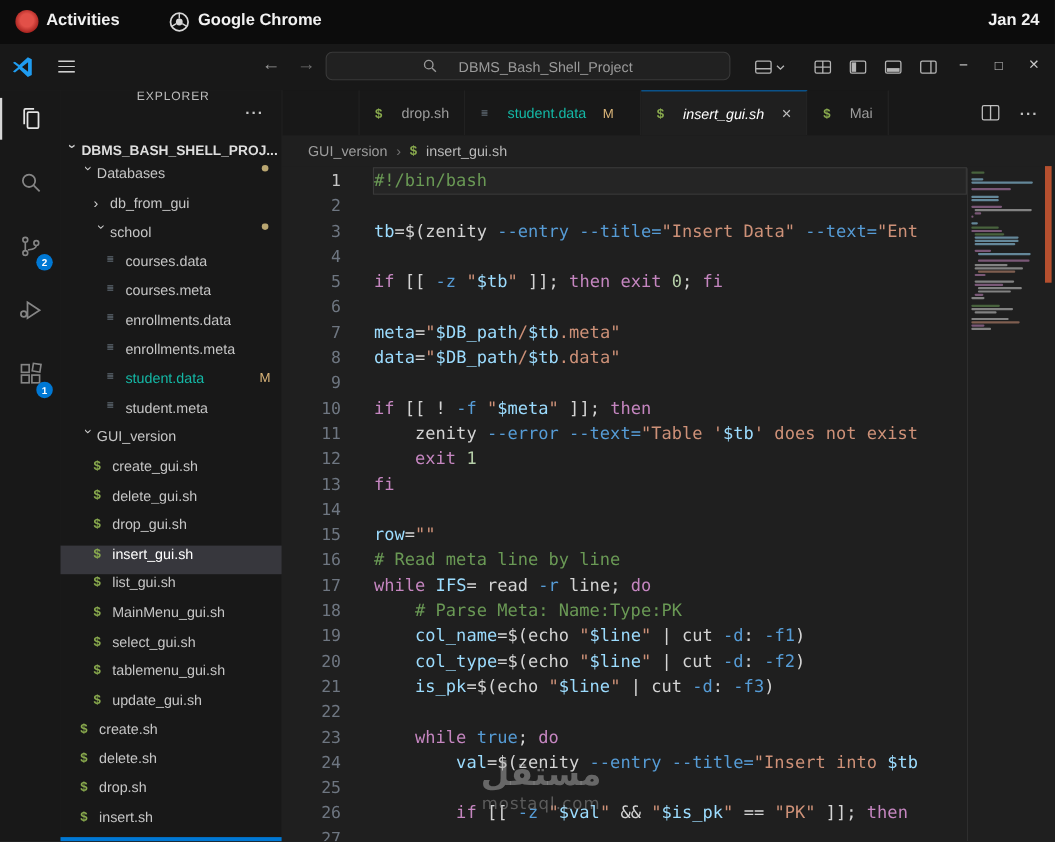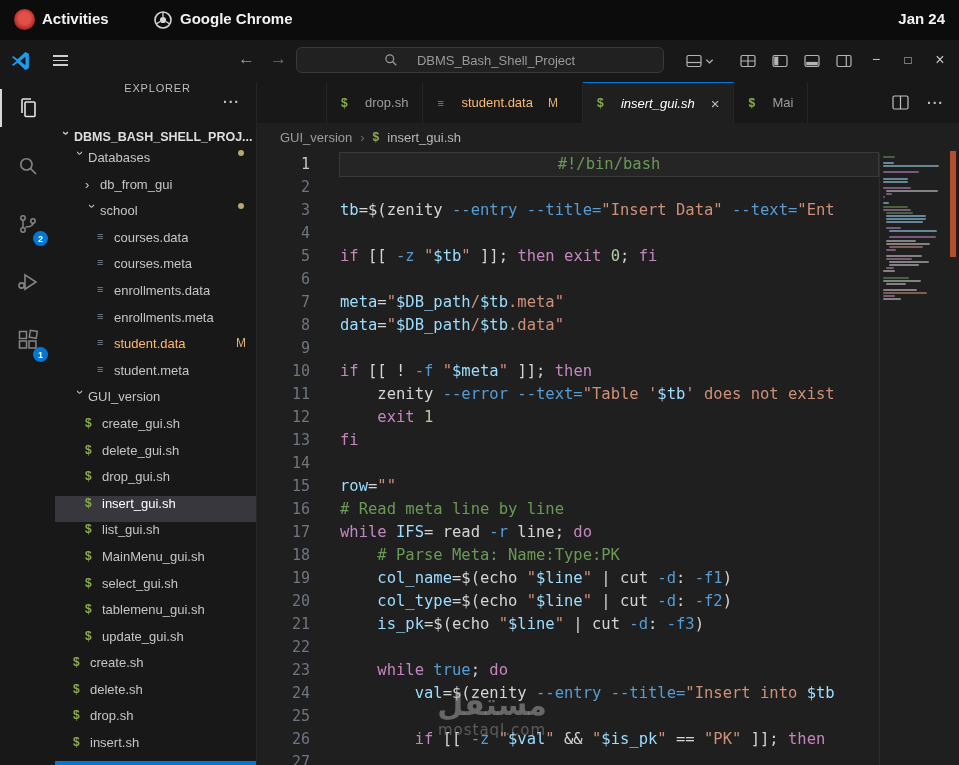--- a/index.html
+++ b/index.html
@@ -55,21 +55,21 @@
            font-size:12.5px;color:#dedede;white-space:nowrap;overflow:hidden;}
   .trow{height:26.6px;display:flex;align-items:flex-start;font-size:13px;white-space:nowrap;
         overflow:hidden;cursor:default;box-sizing:border-box;}
   .trow.selected{background:#37373d;color:#ffffff;}
   .twisty{display:inline-block;width:15px;color:#cccccc;font-size:13px;flex:none;}
   .twisty.open{transform:rotate(90deg) translateX(1px);}
   .fic{width:17px;flex:none;text-align:left;}
   .fic.sh{color:#8aab4e;font-size:12px;font-weight:700;}
   .fic.doc{color:#7d8b99;font-size:11px;}
   .tlbl{overflow:hidden;text-overflow:ellipsis;}
-  .gitm{color:#fdba74;}
+  .gitm{color:#14b8a6;}
   .gdot{margin-left:auto;margin-right:12px;width:6px;height:6px;border-radius:50%;background:#b9a671;flex:none;}
   .gM{margin-left:auto;margin-right:10px;color:#dcb67a;font-size:12px;flex:none;}
   .sb-bottom-bar{position:absolute;left:0;right:0;bottom:0;height:4px;background:#0078d4;}
 
   
   .main{position:absolute;left:257px;top:82px;right:0;bottom:0;background:#1f1f1f;}
   .tabbar{position:absolute;top:0;left:0;right:0;height:41px;background:#181818;display:flex;}
   #tabs{display:flex;flex:1;overflow:hidden;}
   .tab{display:flex;align-items:center;gap:7px;padding:0 14px;border-right:1px solid #252525;
        font-size:13px;color:#9d9d9d;background:#181818;position:relative;flex:none;box-sizing:border-box;}
@@ -86,21 +86,21 @@
   .bc-sh{color:#8aab4e;font-size:12px;font-weight:700;}
   .bc-file{color:#b8b8b8;}
 
   .editor{position:absolute;top:69px;left:0;right:0;bottom:0;background:#1f1f1f;overflow:hidden;
           font-family:"DejaVu Sans Mono",monospace;font-size:15.5px;}
   .gutter{position:absolute;left:0;top:2px;width:66px;text-align:right;color:#6e7681;}
   .gln{height:23px;line-height:23px;padding-right:13px;font-size:15px;}
   .gln.cur{color:#c6c6c6;}
   #code{position:absolute;left:83px;top:2px;right:81px;}
   .cline{height:23px;line-height:23px;white-space:pre;overflow:hidden;}
-  .curline{background:rgba(130,130,130,.07);outline:1px solid rgba(255,255,255,.12);text-align:center;}
+  .curline{background:rgba(130,130,130,.07);outline:1px solid rgba(255,255,255,.12);}
   .minimap{position:absolute;top:2px;right:16px;width:64px;bottom:0;border-left:1px solid rgba(255,255,255,.07);
            padding:3px 0 0 3px;box-sizing:border-box;}
   .mmline{height:2px;margin-bottom:1.1px;opacity:.55;border-radius:1px;}
   .overview{position:absolute;top:0;right:0;width:16px;bottom:0;}
   .ruler-mark{position:absolute;top:0;right:3px;width:6px;height:106px;background:#b5502f;}
 
   .watermark{position:absolute;left:150px;top:538px;width:170px;text-align:center;pointer-events:none;
              font-family:"DejaVu Sans",sans-serif;}
   .wm1{font-size:30px;font-weight:700;color:rgba(175,175,175,.5);line-height:32px;}
   .wm2{font-size:15px;letter-spacing:1px;color:rgba(165,165,165,.45);}

